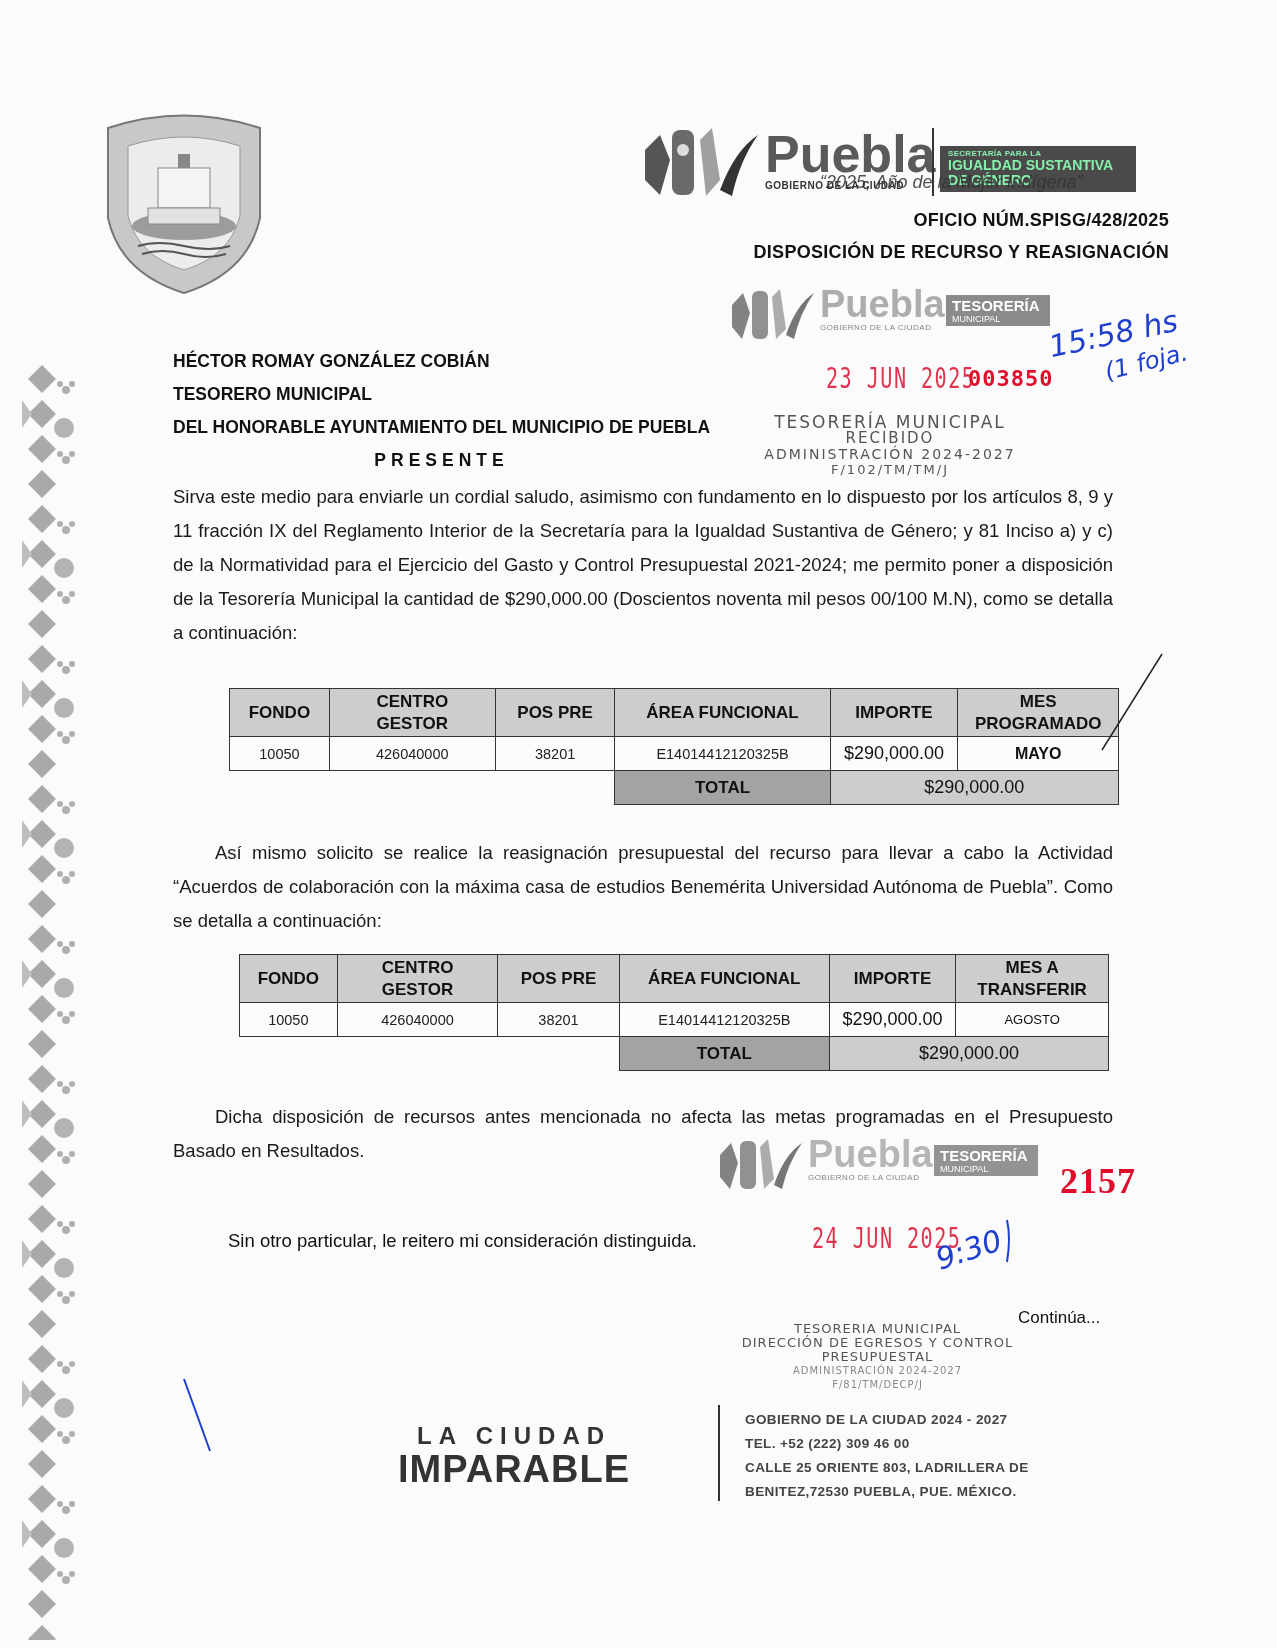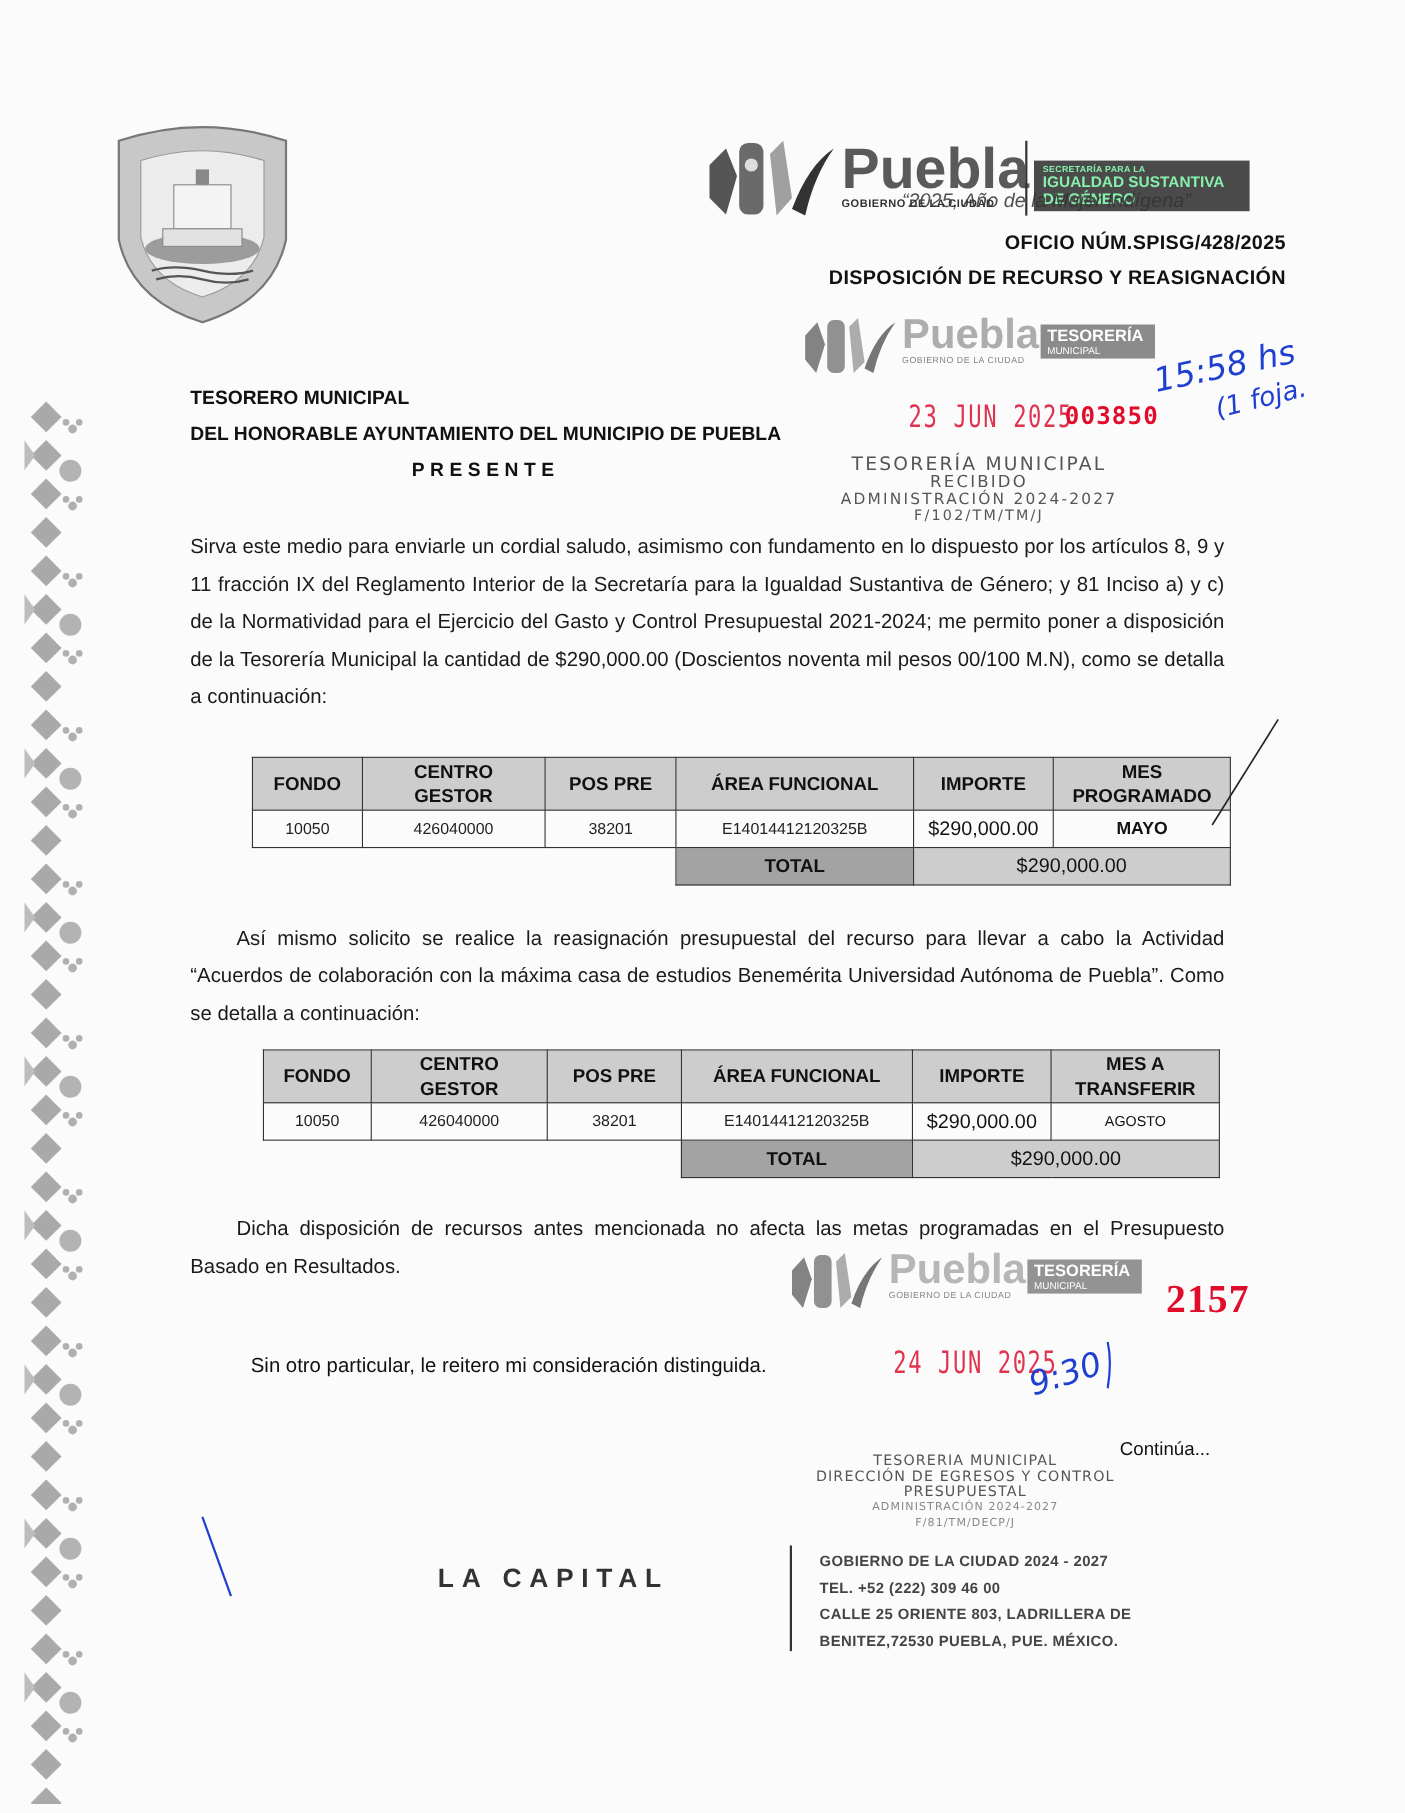--- a/index.html
+++ b/index.html
@@ -96,20 +96,21 @@
     <div class="dept-small">SECRETARÍA PARA LA</div>
     <div class="dept-big">IGUALDAD SUSTANTIVA</div>
     <div class="dept-big">DE GÉNERO</div>
   </div>
 </div>
 <div class="abs motto">“2025, Año de la Mujer Indígena”</div>
 <div class="abs oficio">OFICIO NÚM.SPISG/428/2025</div>
 <div class="abs disp">DISPOSICIÓN DE RECURSO Y REASIGNACIÓN</div>
 
 <div class="abs addressee">
+  <div>HÉCTOR ROMAY GONZÁLEZ COBIÁN</div>
   <div>TESORERO MUNICIPAL</div>
   <div>DEL HONORABLE AYUNTAMIENTO DEL MUNICIPIO DE PUEBLA</div>
   <div class="presente">PRESENTE</div>
 </div>
 
 <div class="abs stamp-logo" style="left:728px; top:283px; width:330px; height:60px;">
   <svg width="90" height="58" viewBox="0 0 90 58" style="position:absolute; left:0; top:0;">
     <polygon points="4,22 15,10 22,30 14,56 4,44" fill="#666"></polygon>
     <rect x="24" y="8" width="16" height="48" rx="6" fill="#777"></rect>
     <polygon points="44,14 52,6 58,46 48,56" fill="#999"></polygon>
@@ -227,21 +228,22 @@
   <div style="font-size:10px; color:#888;">ADMINISTRACIÓN 2024-2027</div>
   <div style="font-size:10px; color:#888;">F/81/TM/DECP/J</div>
 </div>
 <div class="abs continua">Continúa...</div>
 
 <svg class="abs" width="40" height="80" style="left:180px; top:1375px;">
   <line x1="4" y1="4" x2="30" y2="76" stroke="#1e3fd0" stroke-width="2"></line>
 </svg>
 
 <div class="abs footer-brand">
-  <div class="fb-top">LA CAPITAL</div>
+  <div class="fb-top">LA CIUDAD</div>
+  <div class="fb-big">IMPARABLE</div>
 </div>
 <div class="abs footer-sep"></div>
 <div class="abs footer-addr">
   <div>GOBIERNO DE LA CIUDAD 2024 - 2027</div>
   <div>TEL. +52 (222) 309 46 00</div>
   <div>CALLE 25 ORIENTE 803, LADRILLERA DE</div>
   <div>BENITEZ,72530 PUEBLA, PUE. MÉXICO.</div>
 </div>
 
 </body></html>

